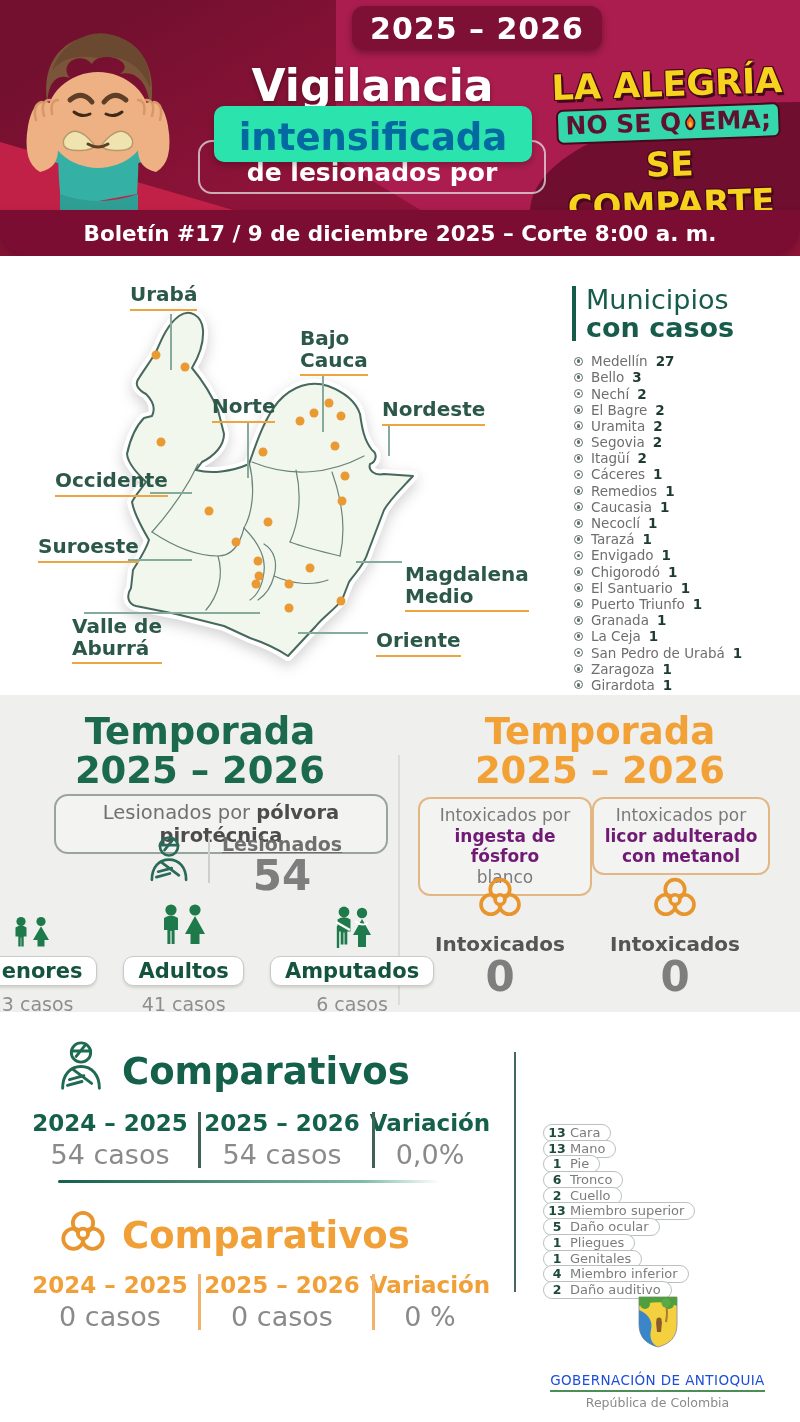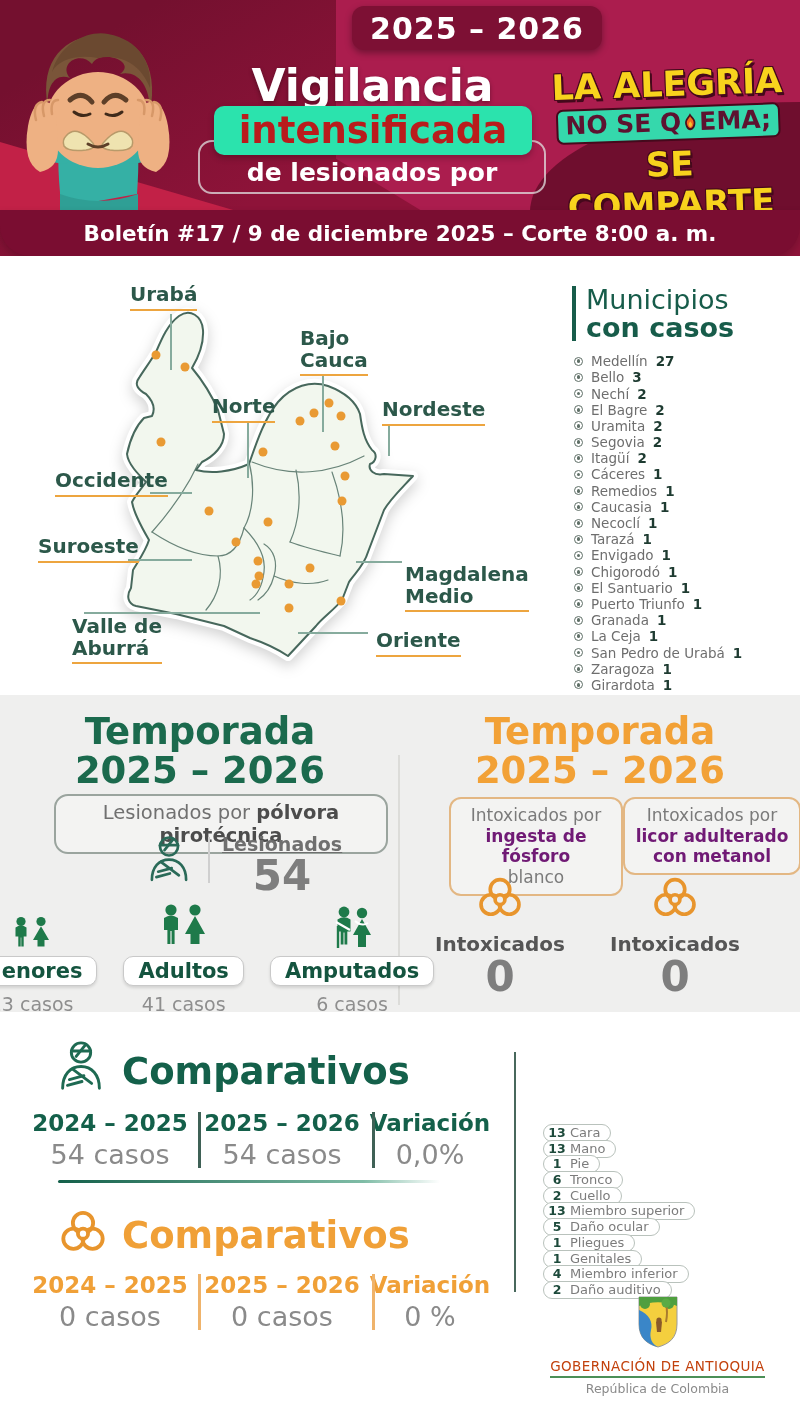--- a/index.html
+++ b/index.html
@@ -16,22 +16,22 @@
            border-radius:100% 0 0 0;}
   .hdr-bg4{position:absolute;left:0;bottom:44px;width:240px;height:70px;background:#c22147;
            clip-path:polygon(0 100%,100% 100%,0 0);}
   .year-badge{position:absolute;left:352px;top:6px;width:250px;height:44px;background:#7d1034;
               border-radius:12px;box-shadow:0 3px 7px rgba(0,0,0,.35);display:flex;align-items:center;
               justify-content:center;color:#fff;font-size:30px;font-weight:bold;letter-spacing:1px;}
   .title-l1{position:absolute;left:200px;top:60px;width:345px;text-align:center;color:#fff;
             font-size:44px;font-weight:bold;text-shadow:0 2px 4px rgba(0,0,0,.35);}
   .title-l3{position:absolute;left:198px;top:140px;width:344px;height:50px;border:2px solid rgba(225,225,225,.75);
             border-radius:14px;color:#fff;font-size:25px;font-weight:bold;text-align:center;line-height:62px;}
-  .title-l2{position:absolute;left:214px;top:106px;width:318px;background:#2be3ad;color:#b91c1c;
-            font-size:37px;font-weight:bold;text-align:center;border-radius:10px;padding:3px 0 3px;
+  .title-l2{position:absolute;left:214px;top:106px;width:318px;background:#2be3ad;color:#0369a1;
+            font-size:37px;font-weight:bold;text-align:center;border-radius:10px;padding:10px 0 3px;
             box-shadow:0 3px 6px rgba(0,0,0,.25);}
   .slogan{position:absolute;left:542px;top:64px;width:254px;text-align:center;transform:rotate(-2deg);}
   .slogan .yl{color:#f8d31d;font-weight:bold;letter-spacing:0px;
       text-shadow:2px 2px 0 #45091c,-1px -1px 0 #45091c,1px -1px 0 #45091c,-1px 1px 0 #45091c,2px 3px 0 #45091c;}
   .slogan-1{font-size:35px;}
   .slogan-3{font-size:34px;margin-top:1px;}
   .slogan-2{display:inline-flex;align-items:center;gap:2px;background:#35d8ac;border:2px solid #45091c;
             border-radius:7px;padding:0px 7px 2px;margin:2px 0;color:#5d1230;font-size:25px;font-weight:bold;}
   .bulletin-band{position:absolute;left:0;bottom:0;width:800px;height:46px;background:#7a0d31;
                  border-radius:0 0 30px 30px;display:flex;align-items:center;justify-content:center;
@@ -71,21 +71,21 @@
   .stat-sep{width:2px;height:46px;background:#cfcfcf;margin-top:4px;}
   .stat-label{font-size:19px;font-weight:bold;color:#6f6f6f;text-align:center;text-decoration:underline;}
   .stat-value{font-size:42px;font-weight:bold;color:#7e7e7e;text-align:center;line-height:1.0;}
   .groups{position:absolute;left:0;top:205px;width:400px;display:flex;justify-content:center;gap:26px;}
   .group{display:flex;flex-direction:column;align-items:center;}
   .group-iconbox{height:52px;display:flex;align-items:flex-end;}
   .group-label{margin-top:4px;background:#fff;border:1.5px solid #c9c9c9;border-radius:10px;
                padding:2px 14px;font-size:21px;font-weight:bold;color:#14543f;box-shadow:0 2px 3px rgba(0,0,0,.12);}
   .group-cases{margin-top:7px;font-size:19px;color:#8e8e8e;}
   .intox-box{position:absolute;top:102px;border:2px solid #e3b783;border-radius:12px;padding:6px 4px;
-             text-align:center;font-size:17px;line-height:1.22;background:rgba(255,255,255,.25);margin-left:31px;}
+             text-align:center;font-size:17px;line-height:1.22;background:rgba(255,255,255,.25);}
   .ib1{left:18px;width:162px;} .ib2{left:192px;width:166px;}
   .ln-reg{color:#7a7a7a;} .ln-bold{color:#701a75;font-weight:bold;}
   .intox-stat{position:absolute;top:178px;width:170px;text-align:center;}
   .is1{left:15px;} .is2{left:190px;}
   .intox-label{font-size:20px;font-weight:bold;color:#555;margin-top:5px;}
   .intox-value{font-size:42px;font-weight:bold;color:#7e7e7e;line-height:1.0;}
 
   
   .compare-section{position:absolute;left:0;top:1012px;width:800px;height:402px;background:#fff;}
   .cmp-title{position:absolute;font-size:37px;font-weight:bold;}
@@ -101,21 +101,21 @@
   .bp-box{position:absolute;left:543px;top:36px;width:228px;border:2px solid #8fa399;border-radius:16px;
           padding:8px 2px;text-align:center;font-size:20px;font-weight:bold;color:#14543f;line-height:1.12;
           box-shadow:0 2px 3px rgba(0,0,0,.1);}
   .bp-list{position:absolute;left:543px;top:110px;width:240px;}
   .bp-row{height:15.7px;}
   .bp-pill{display:inline-flex;align-items:center;border:1.5px solid #b9c2bc;border-radius:999px;
            padding:0 10px 1px 3px;background:#fff;}
   .bp-count{font-size:12.5px;font-weight:bold;color:#1d4a3b;min-width:20px;text-align:center;}
   .bp-label{font-size:13px;color:#7c7c7c;margin-left:3px;white-space:nowrap;}
   .footer{position:absolute;left:540px;top:282px;width:235px;text-align:center;}
-  .footer-org{margin-top:4px;font-size:13.5px;color:#c2410c;letter-spacing:.4px;}
+  .footer-org{margin-top:18px;font-size:13.5px;color:#1d4ed8;letter-spacing:.4px;}
   .footer-org .ou{display:inline-block;border-bottom:2px solid #4b8f57;padding-bottom:2px;}
   .footer-sub{font-size:12.5px;color:#8a8a8a;margin-top:3px;}
 </style>
 </head>
 <body>
 
 <div class="page">
 
   <div class="header">
     <div class="hdr-bg2"></div>

